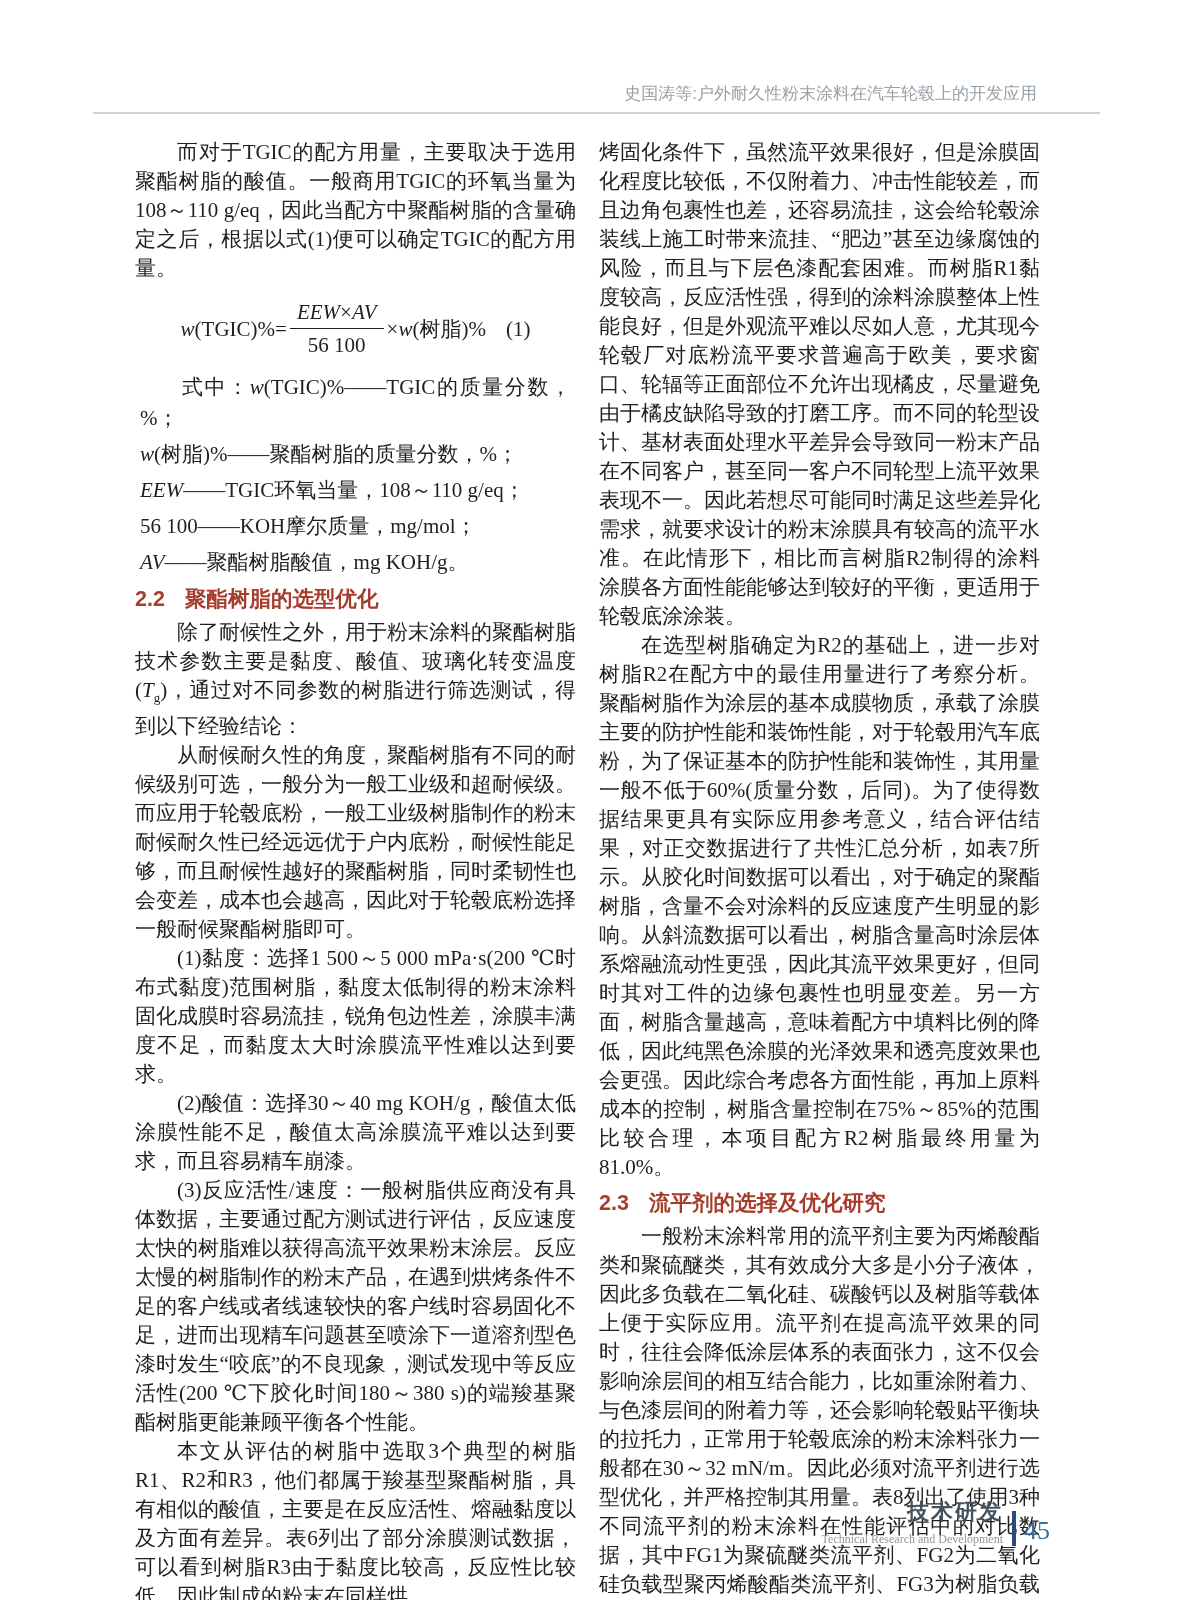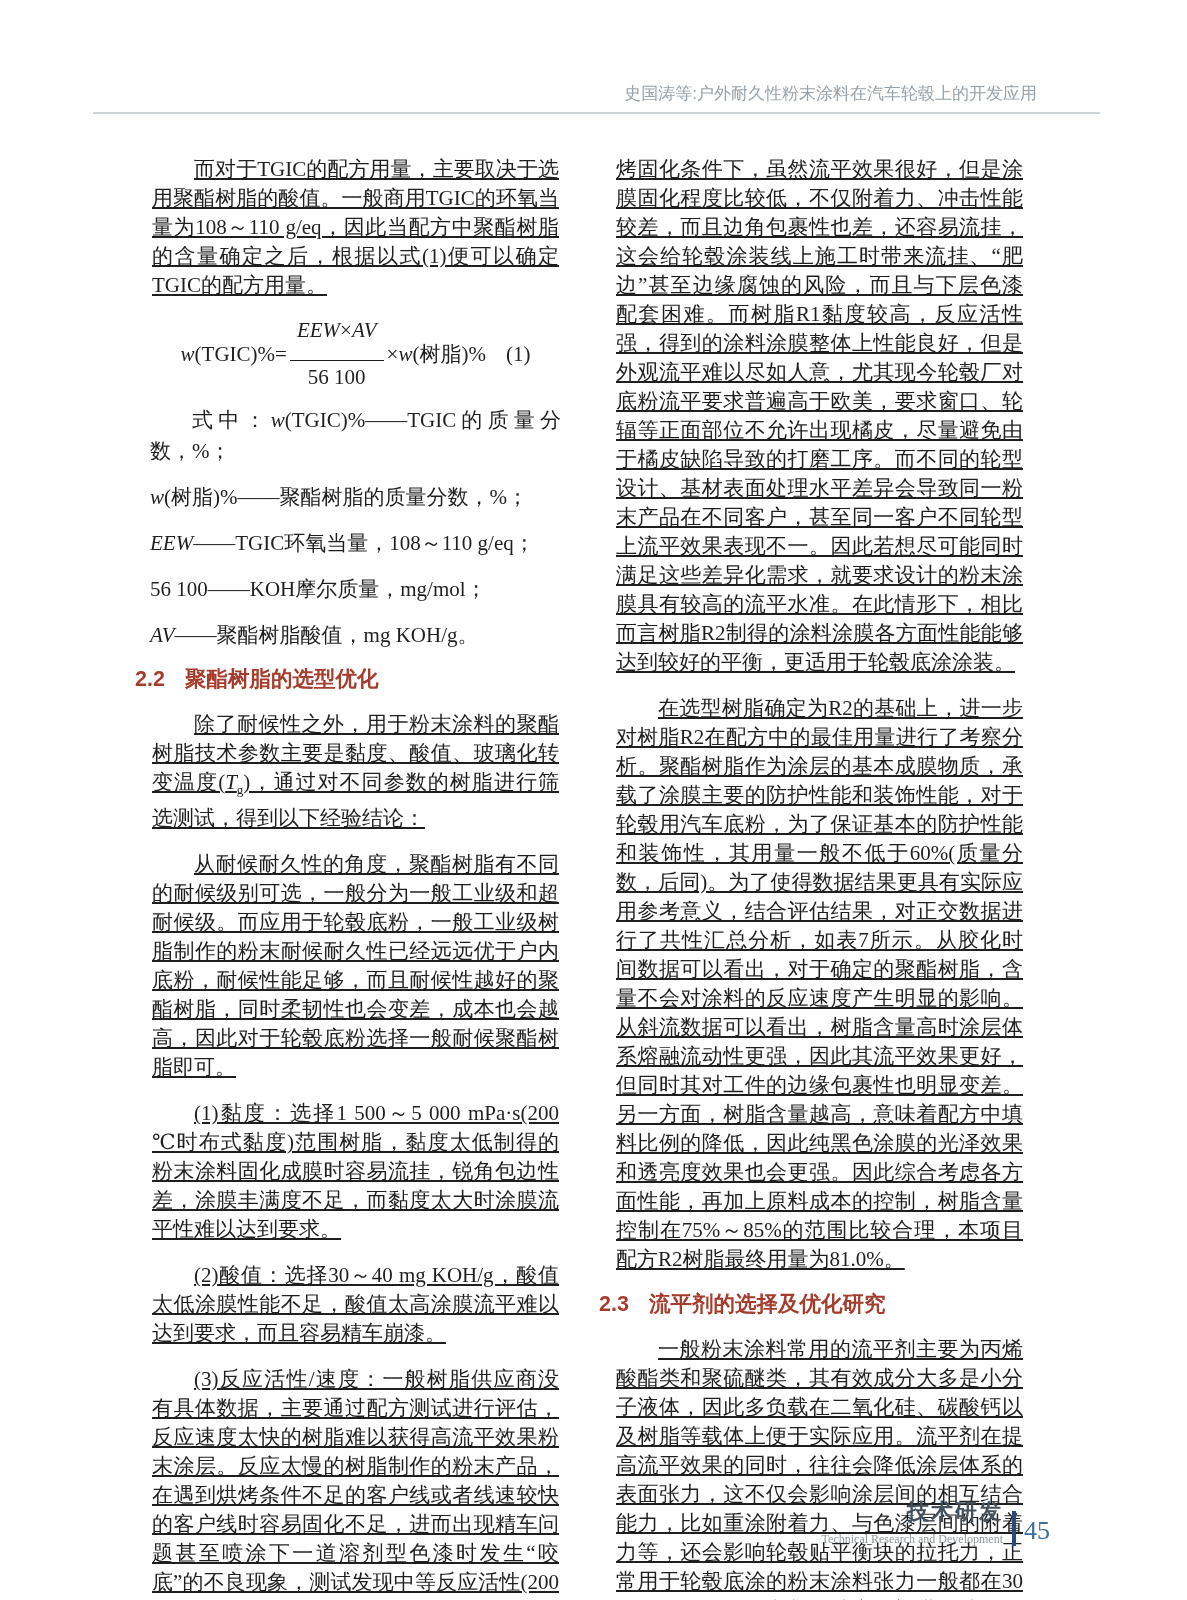--- a/index.html
+++ b/index.html
@@ -5,32 +5,32 @@
   html,body{margin:0;padding:0;background:#ffffff;}
   .page{position:relative;width:1187px;height:1600px;background:#ffffff;overflow:hidden;
         font-family:"Liberation Serif","DejaVu Serif",serif;color:#1f1f1f;border-radius:29px;}
   
   .running-header{position:absolute;top:82px;left:93px;right:150px;text-align:right;
         font-size:17px;color:#97a1a9;font-family:"Liberation Sans","DejaVu Sans",sans-serif;}
   .header-rule{position:absolute;top:112px;left:93px;width:1007px;height:1.5px;background:#ccd2d6;}
   
   .columns{position:absolute;top:138px;left:135px;width:906px;display:flex;gap:23px;}
   .col{width:441px;font-size:21px;line-height:29px;text-align:justify;text-justify:inter-ideograph;}
-  .col p{margin:17px;text-decoration:underline;}
+  .col p{margin:0;}
   .indent{text-indent:2em;}
   sub{font-size:0.62em;}
   
   .formula{display:flex;justify-content:center;align-items:center;margin:16px 0 14px;line-height:26px;}
   .frac{display:inline-flex;flex-direction:column;align-items:center;margin:0 3px;}
-  .frac .num{display:block;padding:0 7px 17px;border-bottom:1.6px solid #1f1f1f;text-align:center;}
+  .frac .num{display:block;padding:0 7px 3px;border-bottom:1.6px solid #1f1f1f;text-align:center;}
   .frac .den{display:block;padding-top:3px;text-align:center;}
   .eqno{margin-left:20px;}
   
   .defs{line-height:31px;}
-  .defs .def{margin:15px;}
+  .defs .def{margin:5px;}
   
   .sec{font-family:"Liberation Sans","DejaVu Sans",sans-serif;font-weight:bold;color:#a63c2c;
        font-size:21.5px;line-height:27px;margin:8px 0 5px;text-align:left;}
   .sec .sec-num{margin-right:20px;}
   
   .footer{position:absolute;top:1502px;right:137px;display:flex;align-items:flex-end;}
   .footer-text{text-align:right;}
   .footer-zh{font-family:"Liberation Sans","DejaVu Sans",sans-serif;font-weight:bold;
        font-size:22px;letter-spacing:2px;color:#44525f;line-height:20px;}
   .footer-en{font-size:12px;color:#8f979e;line-height:14px;margin-top:10px;}

